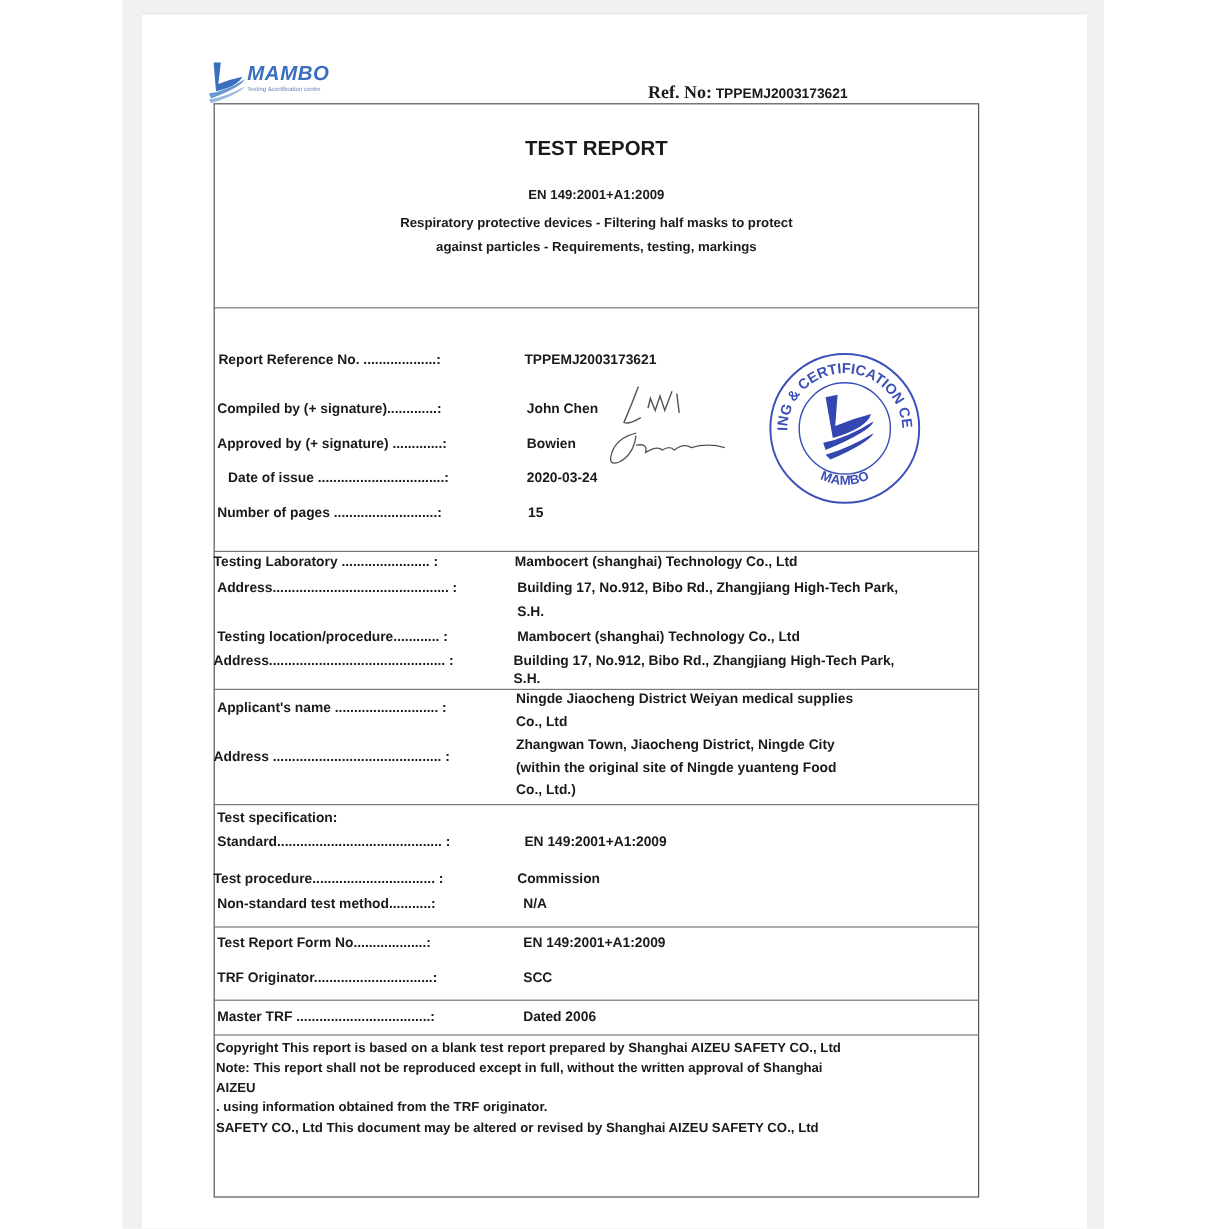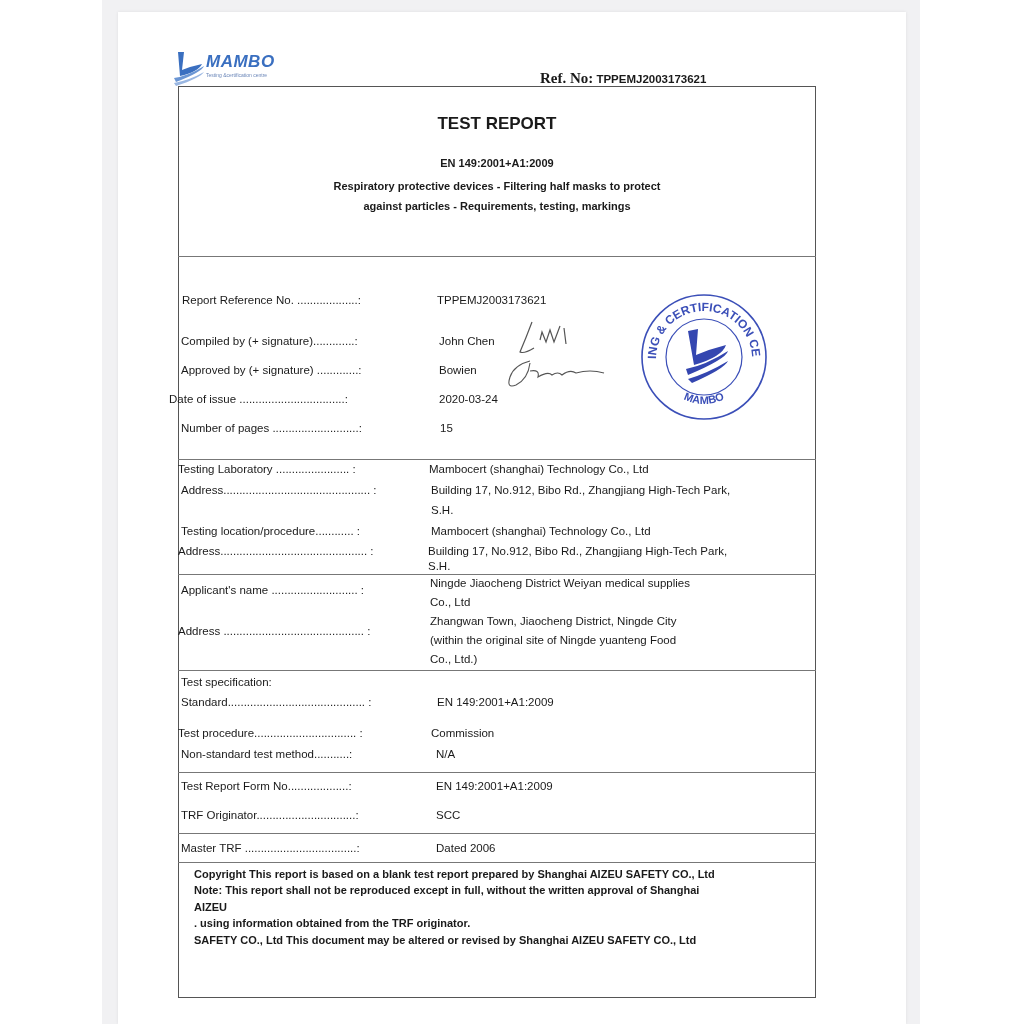--- a/index.html
+++ b/index.html
@@ -18,25 +18,25 @@
   .ref .val { font-weight:bold; font-size:11.5px; }
 
   .frame { position:absolute; left:178px; top:86px; width:638px; height:912px; border:1.5px solid #555; box-sizing:border-box; }
   .hline { position:absolute; left:178px; width:638px; height:0; border-top:1.5px solid #777; }
 
   .title { position:absolute; left:178px; width:638px; text-align:center; font-weight:bold; }
   .t-main { top:114px; font-size:17px; }
   .t-std { top:157px; font-size:11px; }
   .t-desc { top:177px; font-size:11px; line-height:19.5px; }
 
-  .lbl, .val { position:absolute; font-weight:normal; font-size:11.5px; white-space:nowrap; }
+  .lbl, .val { position:absolute; font-weight:bold; font-size:11.5px; white-space:nowrap; }
 
   .stamp { position:absolute; left:636px; top:293px; width:136px; height:128px; }
   .sig { position:absolute; }
-  .notes { position:absolute; left:194px; top:866px; width:531px; font-weight:bold; font-size:11px; line-height:16.4px; }
+  .notes { position:absolute; left:180px; top:866px; width:531px; font-weight:bold; font-size:11px; line-height:16.4px; }
 </style>
 </head>
 <body>
 
 <div class="strip"></div>
 <div class="page"></div>
 
 <div class="logo">
   <svg width="34" height="36" viewBox="0 0 34 36" style="position:absolute;left:0;top:0;">
     <path d="M6 2 L12 2 L10 20 Q20 16 30 14 Q26 22 8 26 Z" fill="#3a6fc0"></path>
@@ -66,21 +66,21 @@
   <div>Respiratory protective devices - Filtering half masks to protect</div>
   <div>against particles - Requirements, testing, markings</div>
 </div>
 
 <div class="lbl" style="left:182px;top:294px">Report Reference No. ...................:</div>
 <div class="val" style="left:437px;top:294px">TPPEMJ2003173621</div>
 <div class="lbl" style="left:181px;top:335px">Compiled by (+ signature).............:</div>
 <div class="val" style="left:439px;top:335px">John Chen</div>
 <div class="lbl" style="left:181px;top:364px">Approved by (+ signature) .............:</div>
 <div class="val" style="left:439px;top:364px">Bowien</div>
-<div class="lbl" style="left:169px;top:393px">Date of issue .................................:</div>
+<div class="lbl" style="left:190px;top:393px">Date of issue .................................:</div>
 <div class="val" style="left:439px;top:393px">2020-03-24</div>
 <div class="lbl" style="left:181px;top:422px">Number of pages ...........................:</div>
 <div class="val" style="left:440px;top:422px">15</div>
 
 <svg class="sig" style="left:512px;top:318px" width="80" height="40" viewBox="0 0 80 40">
   <path d="M20 4 Q14 20 8 34 Q12 36 22 30 M28 22 L30 14 L34 24 L38 12 L42 24 L48 8 M52 10 L54 26" fill="none" stroke="#555" stroke-width="1.2"></path>
 </svg>
 <svg class="sig" style="left:500px;top:355px" width="110" height="36" viewBox="0 0 110 36">
   <path d="M30 6 Q14 10 10 22 Q6 34 16 30 Q28 24 30 8 M30 16 Q40 14 38 22 Q48 16 52 20 Q58 16 62 20 Q70 14 76 18 Q90 14 104 18" fill="none" stroke="#555" stroke-width="1.1"></path>
 </svg>

